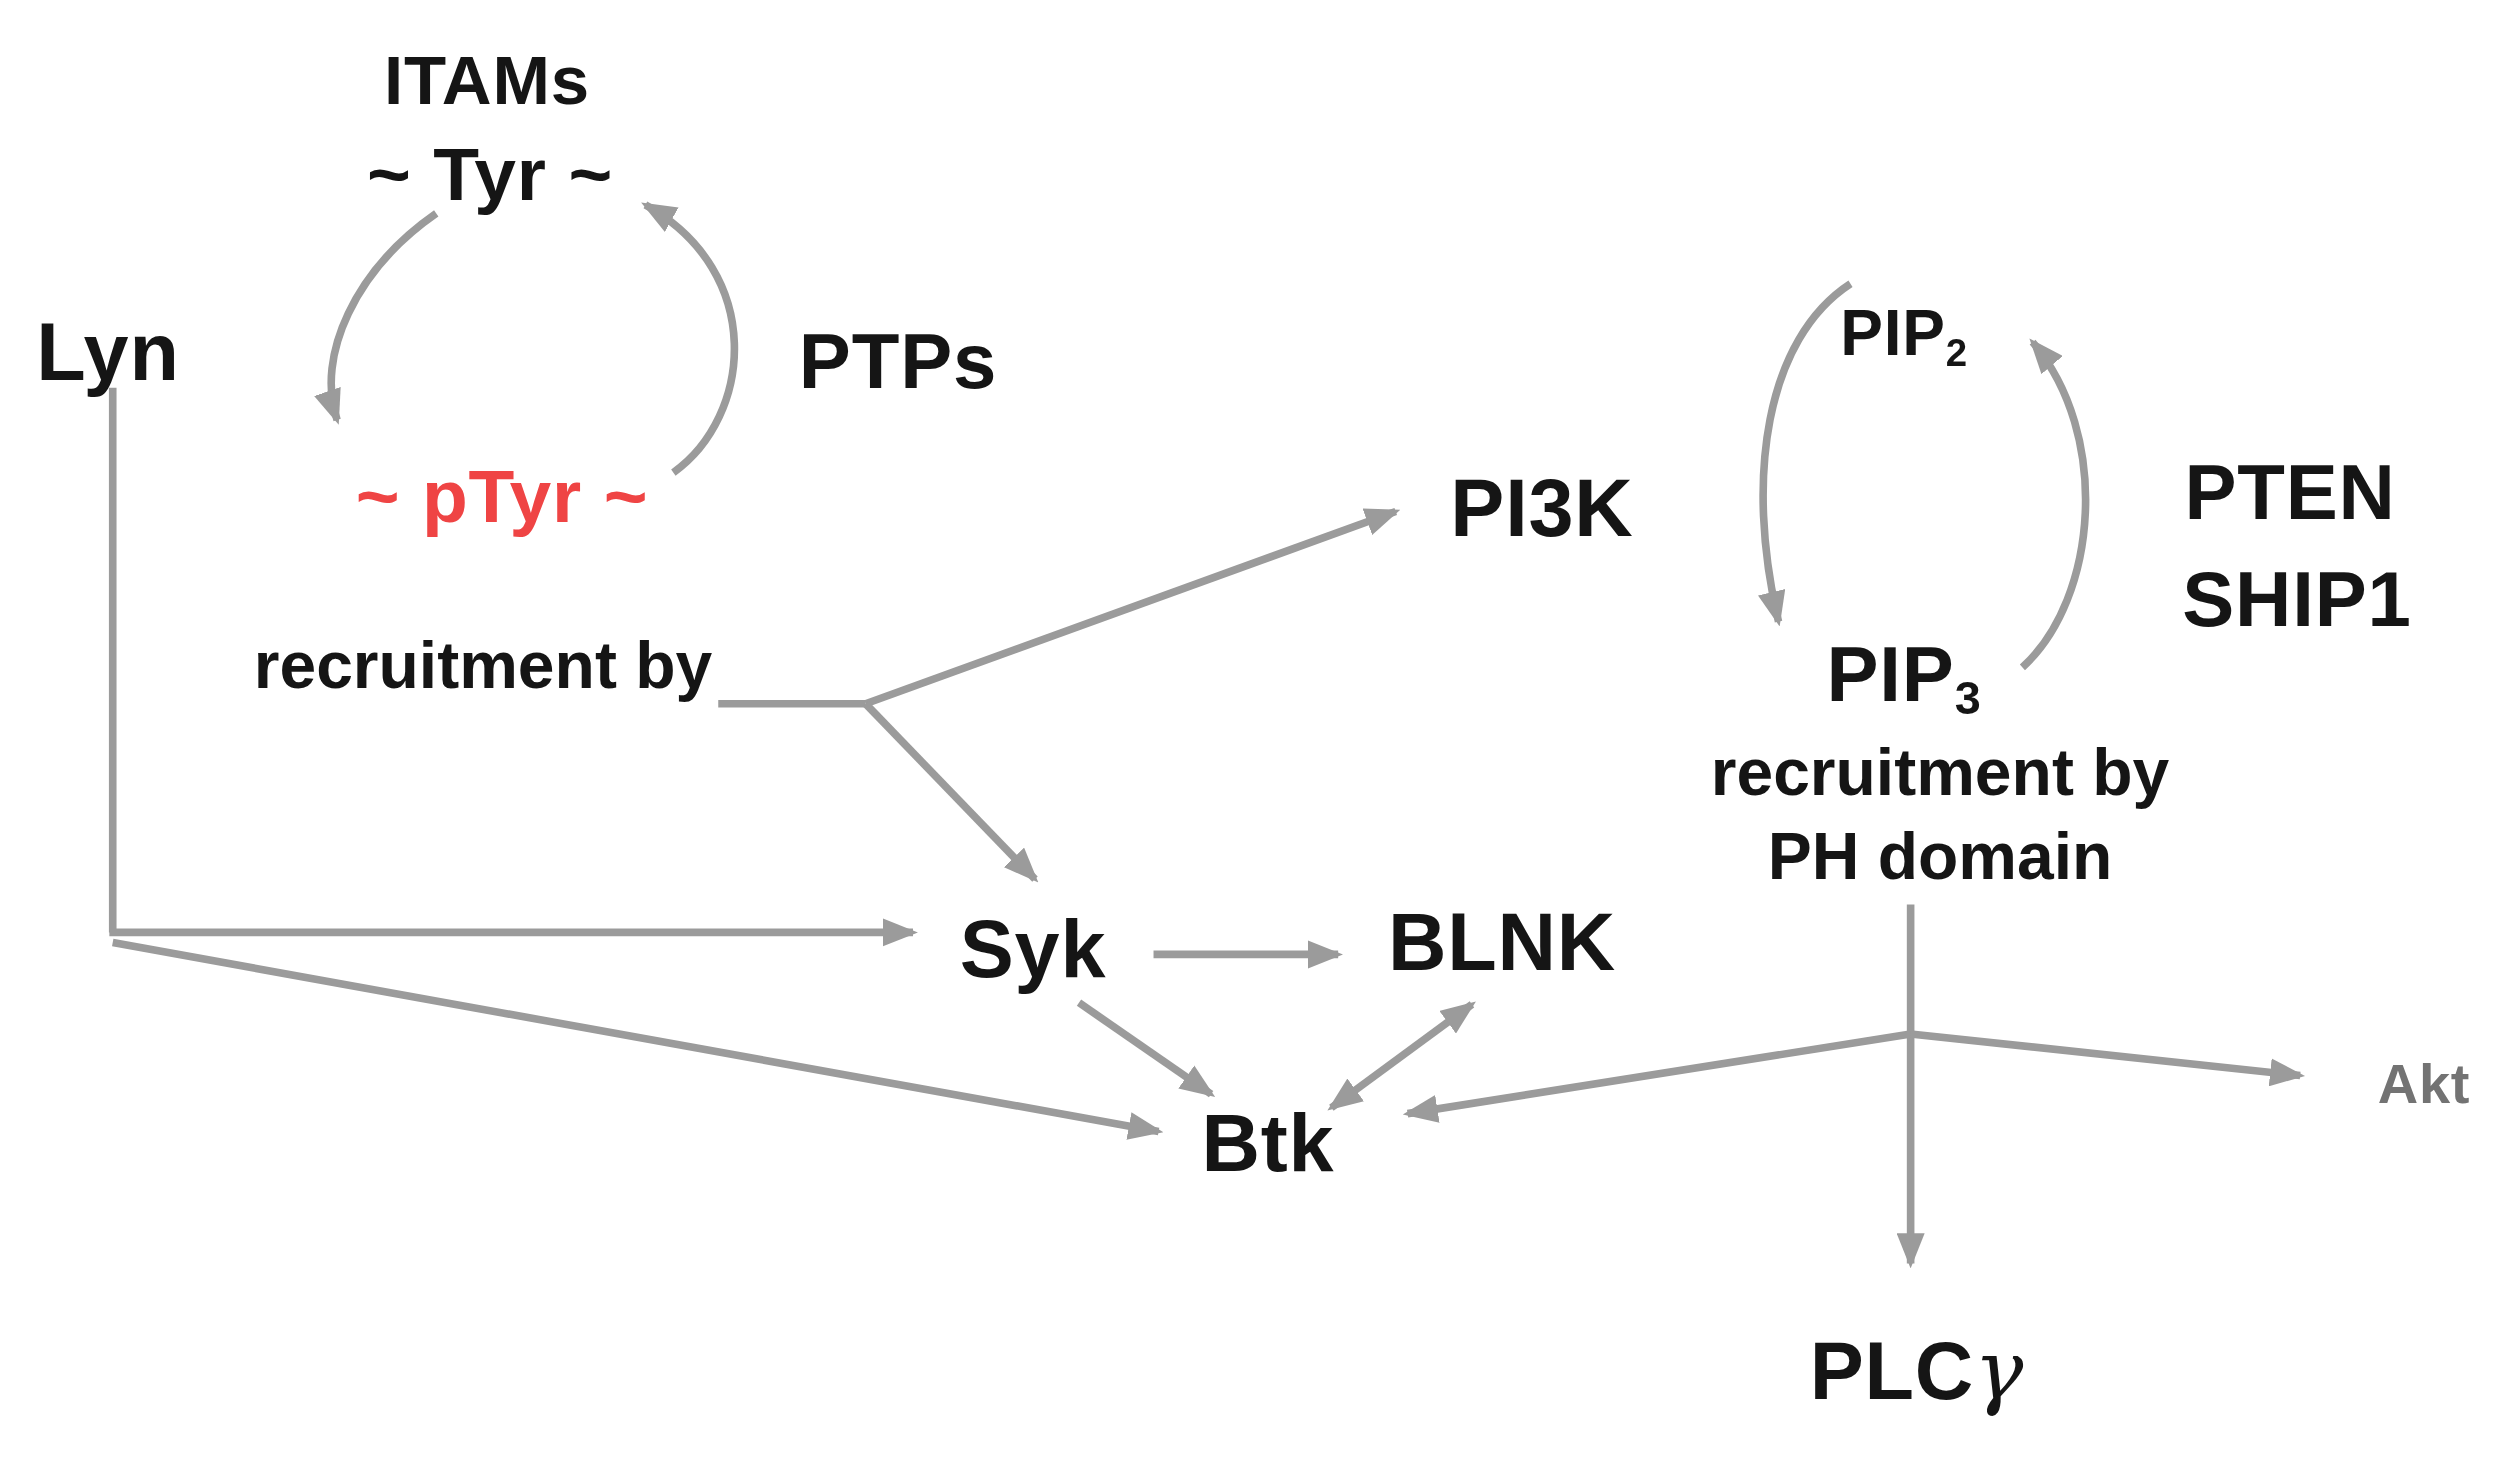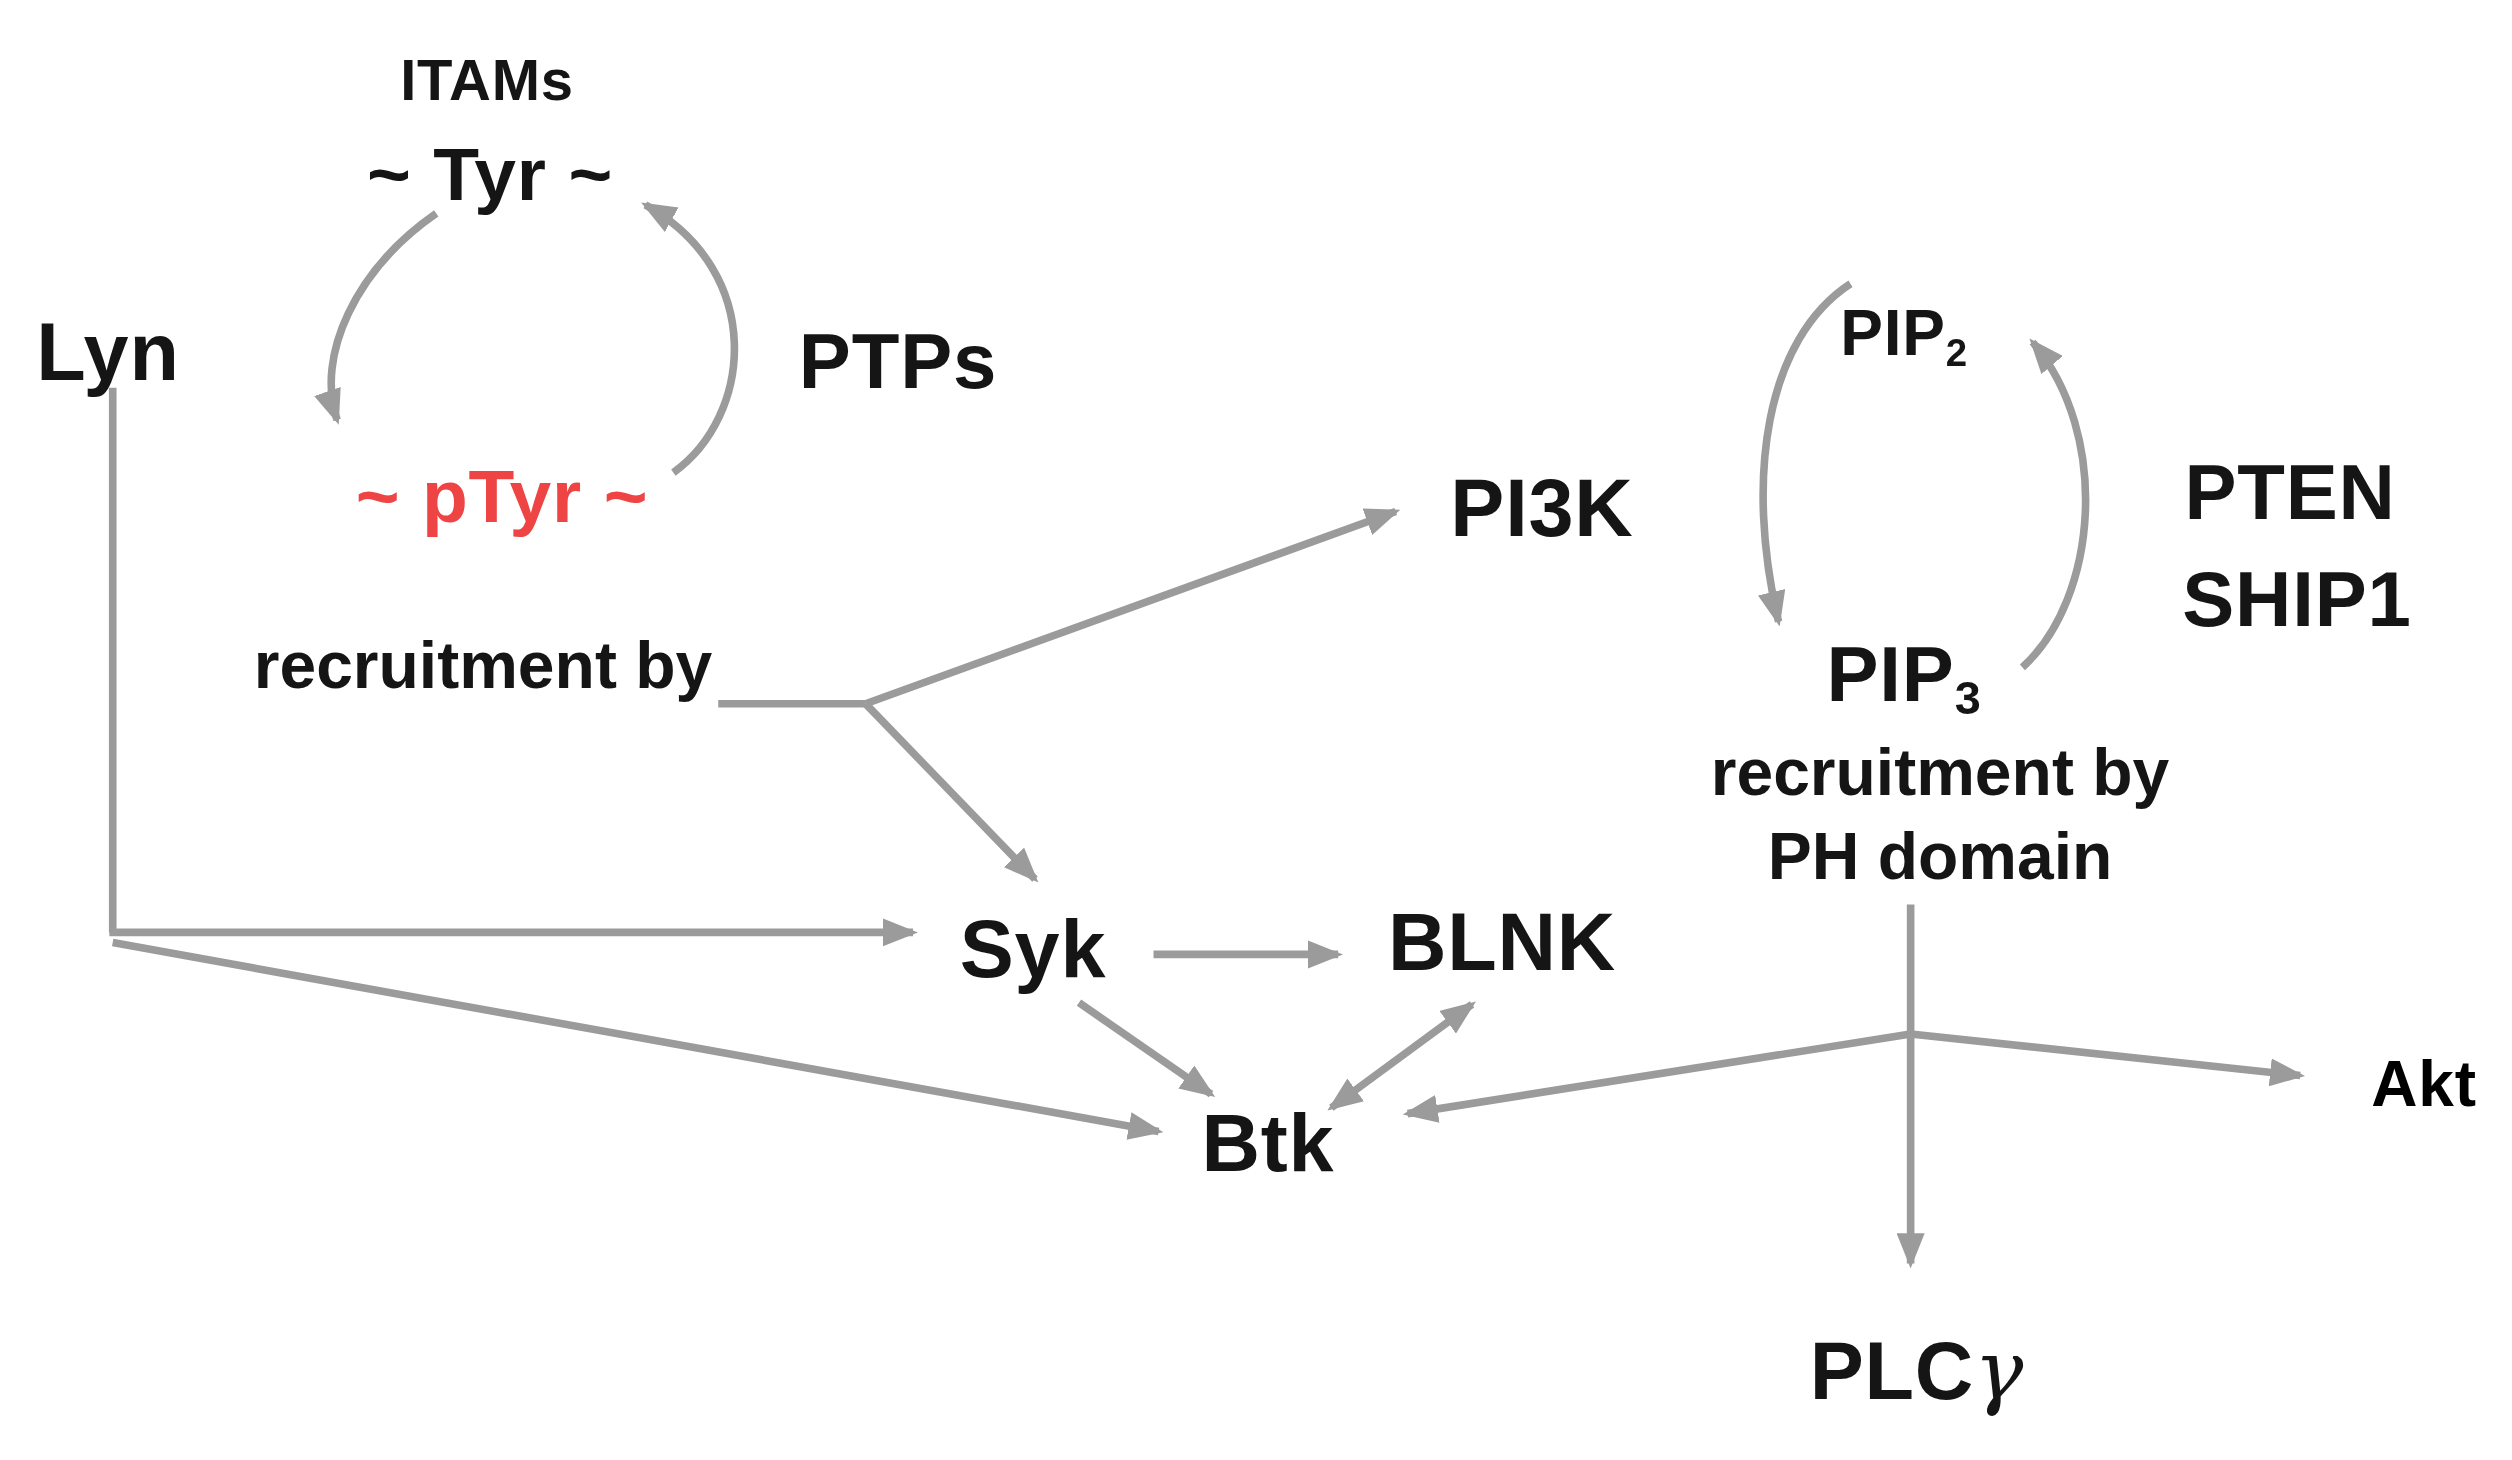--- a/index.html
+++ b/index.html
@@ -80,33 +80,33 @@
         <path d="M 1572 1308 L 1738 1186" stroke="#9b9b9b" stroke-width="9" marker-end="url(#ah-end)" marker-start="url(#ah-start)"></path>
         <path d="M 2185 335 C 2085 400 2060 565 2100 734" stroke="#9b9b9b" stroke-width="9" marker-end="url(#ah-end)"></path>
         <path d="M 2388 788 C 2478 706 2492 512 2400 404" stroke="#9b9b9b" stroke-width="9" marker-end="url(#ah-end)"></path>
         <path d="M 2256 1068 L 2256 1492" stroke="#9b9b9b" stroke-width="9" marker-end="url(#ah-end)"></path>
         <path d="M 2256 1221 L 1662 1315" stroke="#9b9b9b" stroke-width="9" marker-end="url(#ah-end)"></path>
         <path d="M 2256 1221 L 2716 1270" stroke="#9b9b9b" stroke-width="9" marker-end="url(#ah-end)"></path>
       </g>
   </svg>
   <div id="label-layer">
       <div class="node" style="left: 108px; top: 352px; font-size: 81px; color: rgb(21, 21, 21);"><span>Lyn</span></div>
-      <div class="node" style="left: 487px; top: 80px; font-size: 58px; color: rgb(21, 21, 21);"><span>ITAMs</span></div>
+      <div class="node" style="left: 487px; top: 80px; font-size: 69px; color: rgb(21, 21, 21);"><span>ITAMs</span></div>
       <div class="node" style="left: 490px; top: 174px; font-size: 75px; color: rgb(21, 21, 21);"><span>~ Tyr ~</span></div>
       <div class="node" style="left: 502px; top: 496px; font-size: 75px; color: #ef4444;"><span>~ pTyr ~</span></div>
       <div class="node" style="left: 898px; top: 361px; font-size: 78px; color: rgb(21, 21, 21);"><span>PTPs</span></div>
       <div class="node" style="left: 1542px; top: 508px; font-size: 81px; color: rgb(21, 21, 21);"><span>PI3K</span></div>
       <div class="node" style="left: 1904px; top: 337px; font-size: 64px; color: rgb(21, 21, 21);"><span>PIP</span><span class="sub">2</span></div>
       <div class="node" style="left: 2290px; top: 492px; font-size: 78px; color: rgb(21, 21, 21);"><span>PTEN</span></div>
       <div class="node" style="left: 2297px; top: 599px; font-size: 78px; color: rgb(21, 21, 21);"><span>SHIP1</span></div>
       <div class="node" style="left: 1904px; top: 678px; font-size: 78px; color: rgb(21, 21, 21);"><span>PIP</span><span class="sub">3</span></div>
       <div class="node" style="left: 1033px; top: 949px; font-size: 81px; color: rgb(21, 21, 21);"><span>Syk</span></div>
       <div class="node" style="left: 1502px; top: 942px; font-size: 81px; color: rgb(21, 21, 21);"><span>BLNK</span></div>
       <div class="node" style="left: 1268px; top: 1143px; font-size: 81px; color: rgb(21, 21, 21);"><span>Btk</span></div>
-      <div class="node" style="left: 2424px; top: 1084px; font-size: 64px; color: #000000;"><span>Akt</span></div>
+      <div class="node" style="left: 2424px; top: 1084px; font-size: 56px; color: #737373;"><span>Akt</span></div>
       <div class="node" style="left: 1917px; top: 1370px; font-size: 81px; color: rgb(21, 21, 21);"><span>PLC</span><span class="gamma">γ</span></div>
       <div class="ann" style="left: 483px; top: 665px; font-size: 66px; color: rgb(21, 21, 21);">
         <div>recruitment by</div>
       </div>
       <div class="ann" style="left: 1940px; top: 814px; font-size: 66px; color: rgb(21, 21, 21);">
         <div>recruitment by</div>
         <div>PH domain</div>
       </div>
     </div>
 </div>

